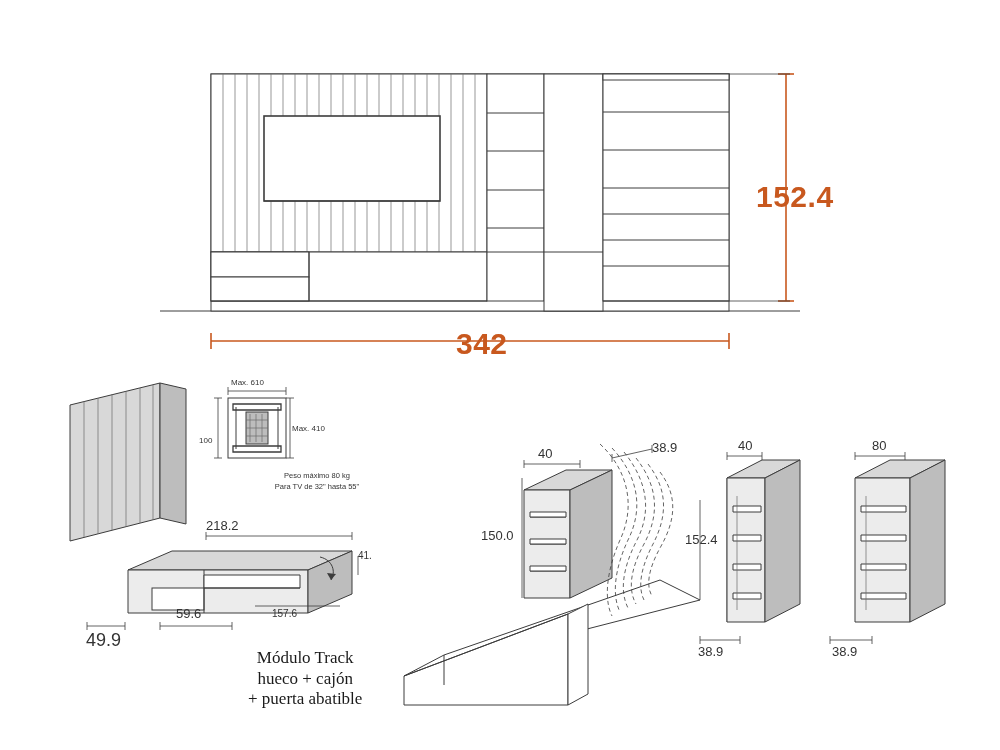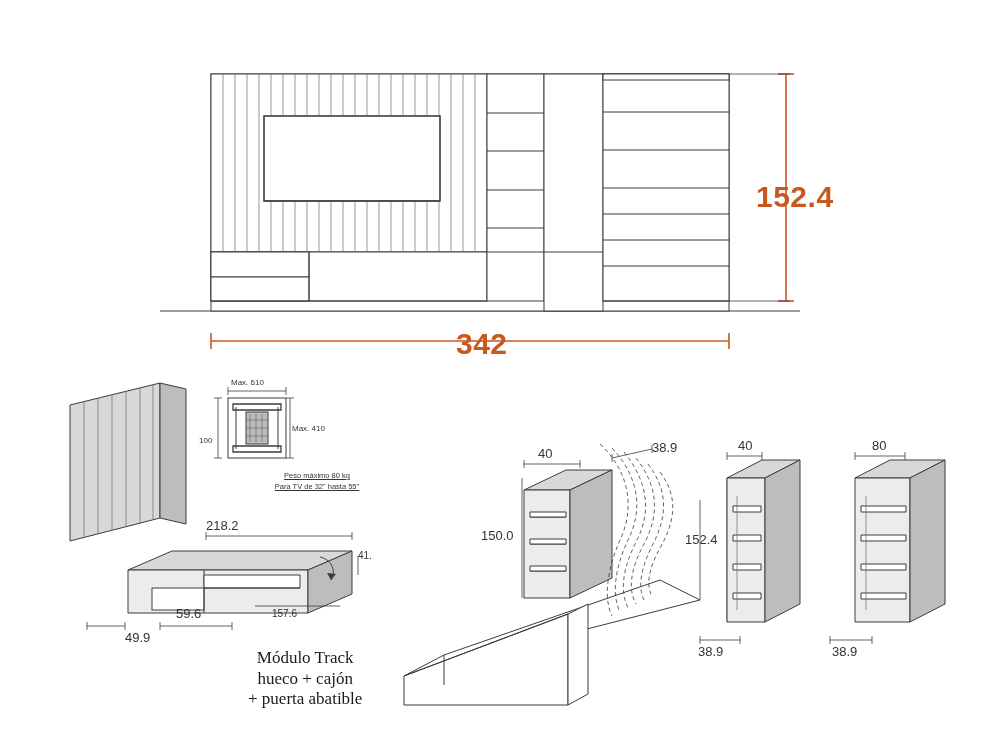--- a/index.html
+++ b/index.html
@@ -63,21 +63,20 @@
     text-align: center;
   }
   .tvtext {
     position: absolute;
     font-family: "Liberation Sans", sans-serif;
     font-size: 7.5px;
     color: #333;
     white-space: pre-line;
     line-height: 1.35;
     text-align: center;
-    text-decoration: underline;
   }
 </style>
 </head>
 <body>
 
 <div class="stage">
 
   <svg class="layer" viewBox="0 0 1000 750">
     <defs>
       <style>
@@ -339,21 +338,21 @@
 
   <div class="lbl-sm" style="left:231px; top:378px;">Max. 610</div>
   <div class="lbl-sm" style="left:292px; top:424px;">Max. 410</div>
   <div class="lbl-sm" style="left:199px; top:436px;">100</div>
   <div class="tvtext" style="left:262px; top:471px; width:110px;">Peso máximo 80 kg</div>
   <div class="tvtext" style="left:262px; top:482px; width:110px;">Para TV de 32" hasta 55"</div>
 
   <div class="lbl" style="left:206px; top:518px; font-size:13px;">218.2</div>
   <div class="lbl" style="left:358px; top:550px; font-size:10px;">41.</div>
   <div class="lbl" style="left:272px; top:608px; font-size:10px;">157.6</div>
-  <div class="lbl" style="left:86px; top:630px; font-size:13px;margin-left:39px;">49.9</div>
+  <div class="lbl" style="left:86px; top:630px; font-size:18px;">49.9</div>
   <div class="lbl" style="left:176px; top:606px; font-size:13px;">59.6</div>
 
   <div class="caption" style="left:248px; top:648px;">Módulo Track
 hueco + cajón
 + puerta abatible</div>
 
   <div class="lbl" style="left:538px; top:446px; font-size:13px;">40</div>
   <div class="lbl" style="left:652px; top:440px; font-size:13px;">38.9</div>
   <div class="lbl" style="left:481px; top:528px; font-size:13px;">150.0</div>
 

